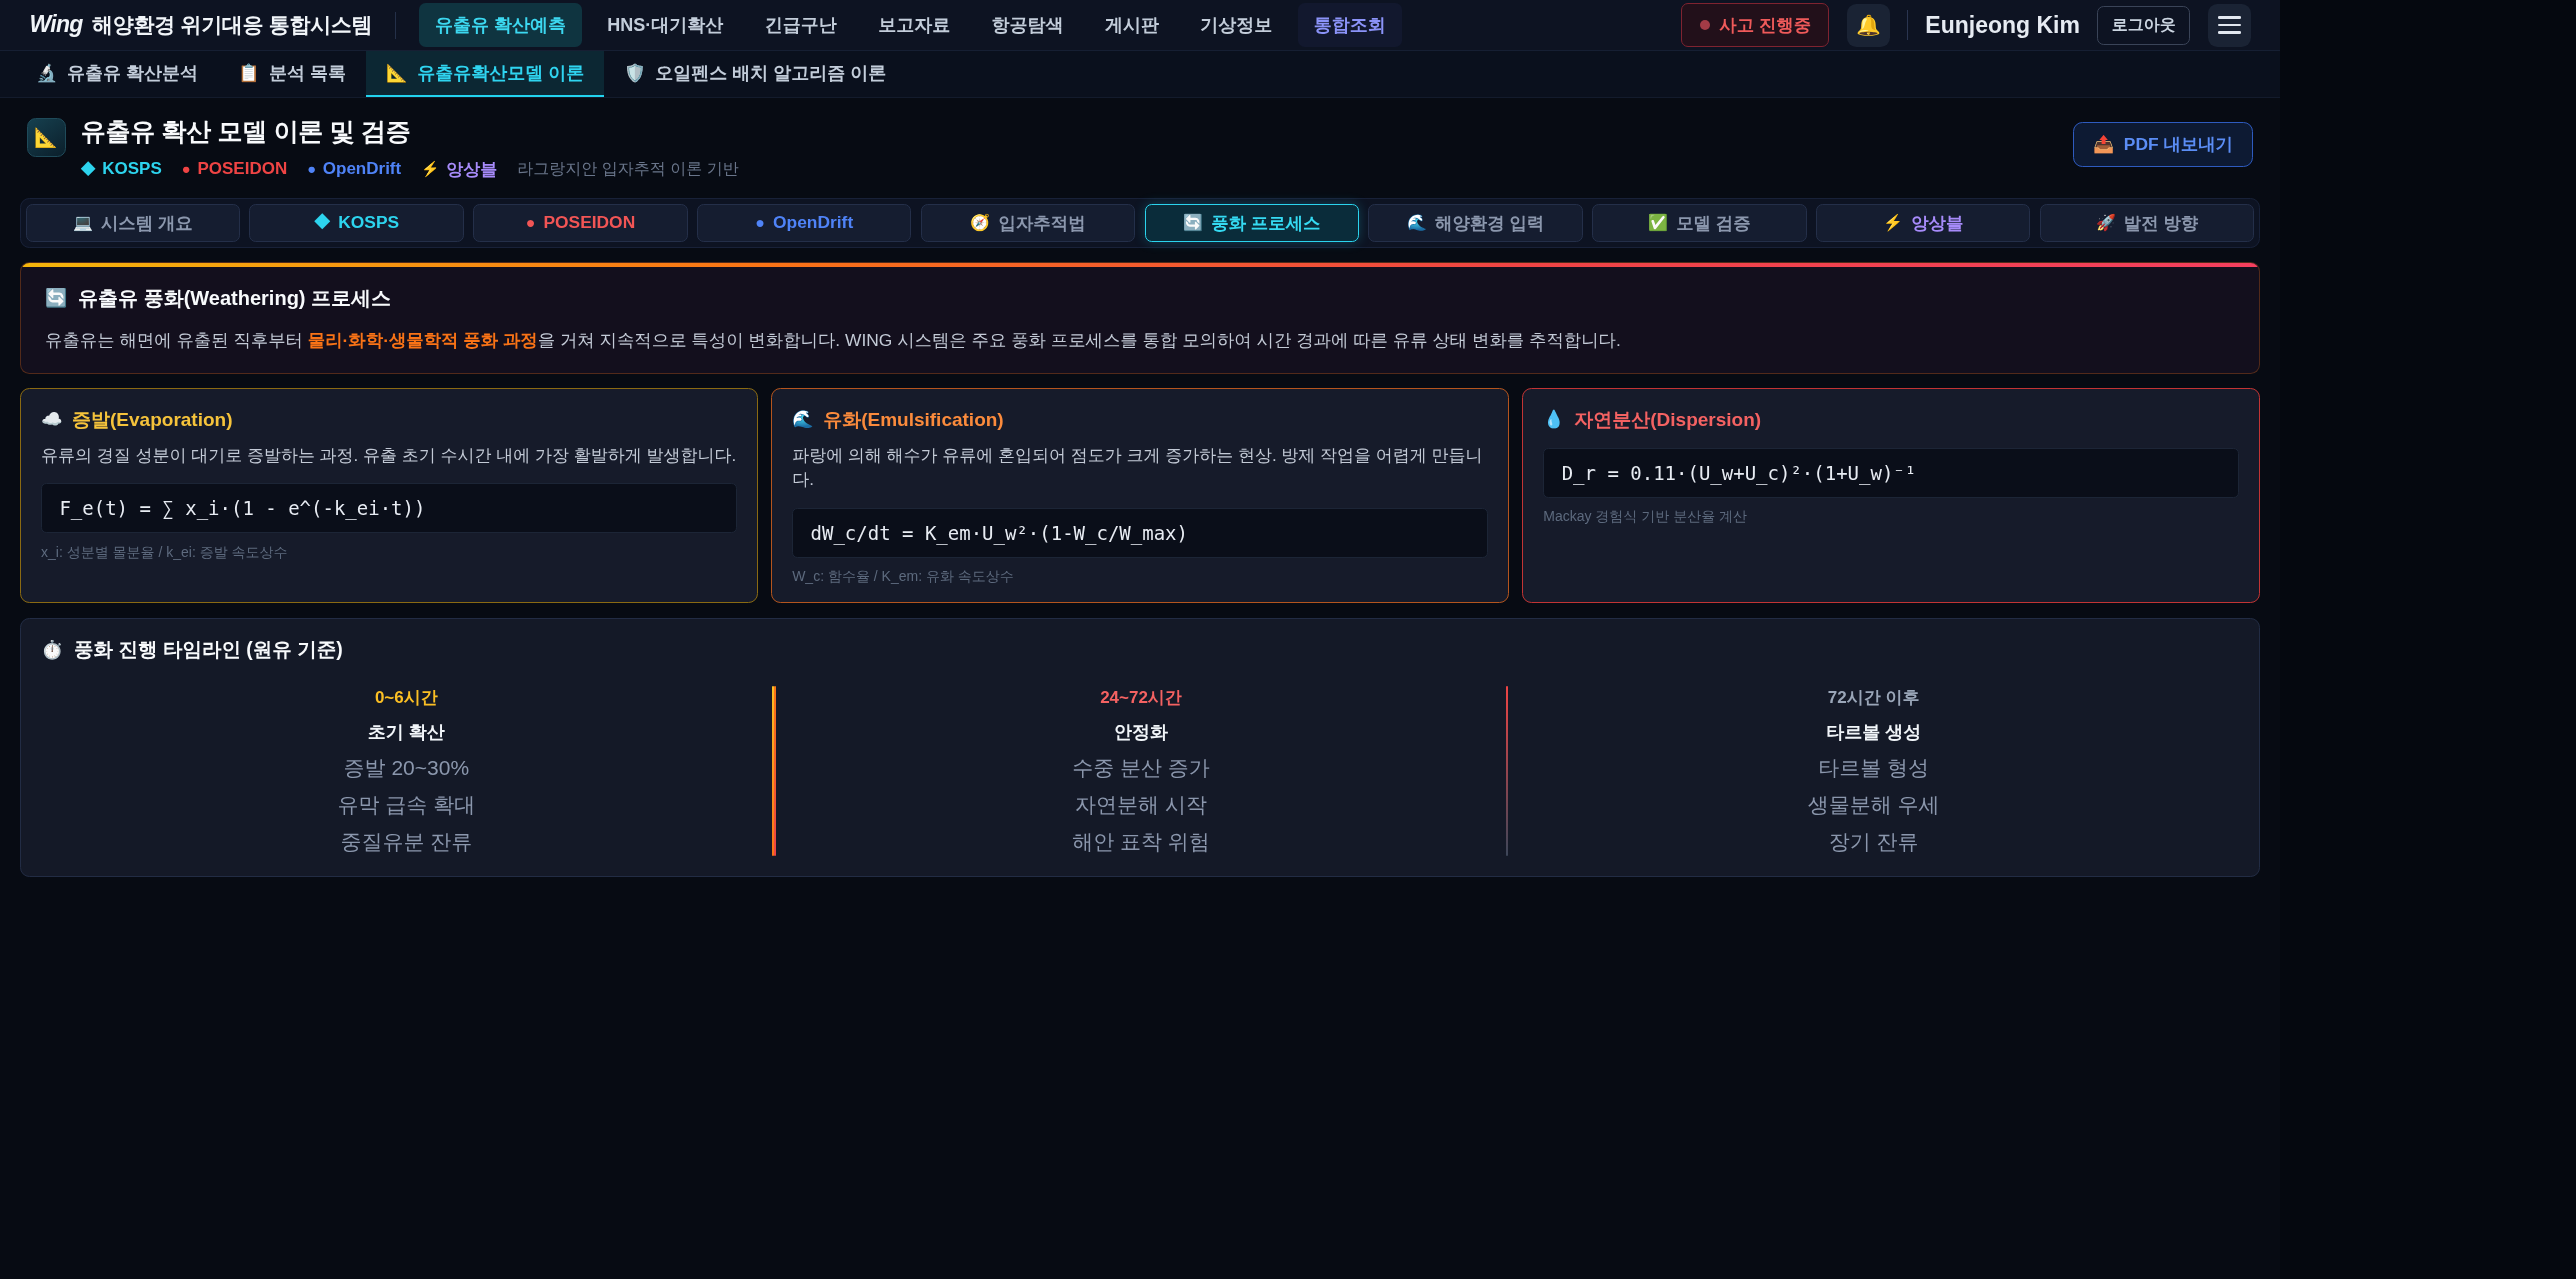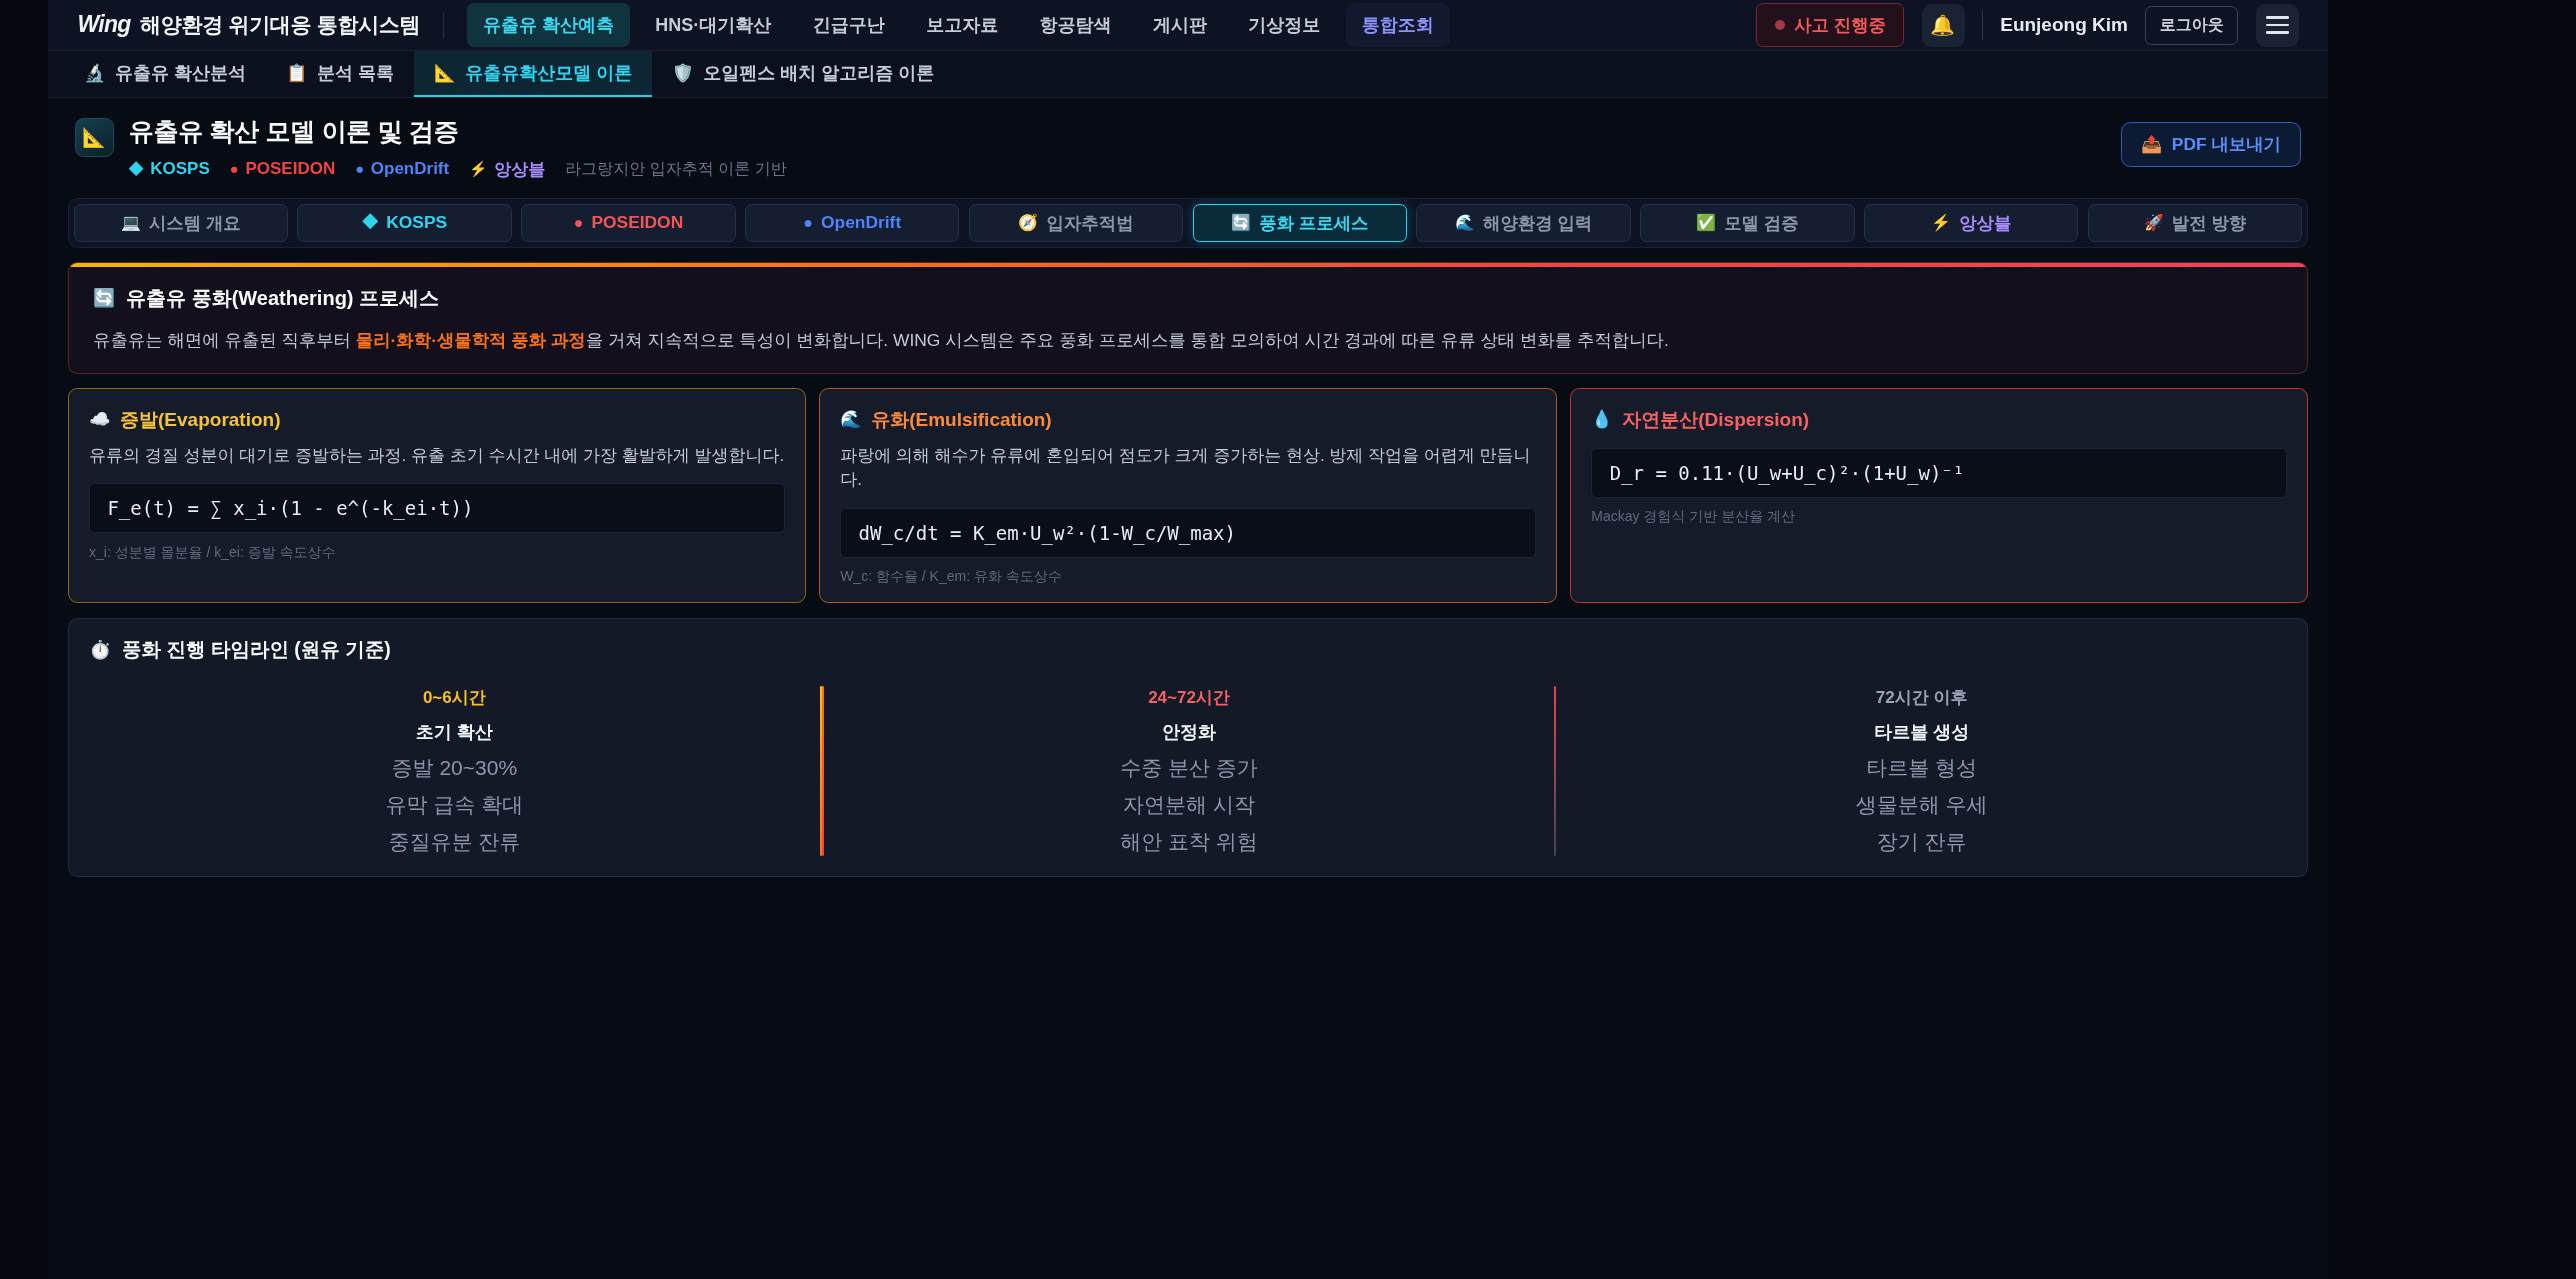--- a/index.html
+++ b/index.html
@@ -1,21 +1,21 @@
 <!DOCTYPE html>
 <html lang="ko" style="font-size:10.7px"><head>
 <meta charset="utf-8">
 <style>
   * { margin:0; padding:0; box-sizing:border-box; }
   html,body { background:#05080f; }
   .screen {
     position:relative; width:2280px; height:1279px;
     background:#070b13;
     font-family:"Liberation Sans", sans-serif;
-    color:#e2e8f0; overflow:hidden;margin-left:48px;
+    color:#e2e8f0; overflow:hidden;
   }
 
   
   .topbar {
     height:51px; background:#0d1322; border-bottom:0.7px solid #161f33;
     display:flex; align-items:center; padding:0 29.5px;
   }
   .logo { display:flex; align-items:baseline; gap:9.4px; white-space:nowrap; }
   .logo-wing { font-style:italic; font-weight:800; font-size:23px; color:#f1f5f9; letter-spacing:-0.7px; }
   .logo-title { font-weight:800; font-size:21px; color:#f1f5f9; letter-spacing:-0.3px; }
@@ -33,21 +33,21 @@
     border:0.7px solid #7f2330; border-radius:7px; background:#22101a;
     color:#ef5a5a; font-size:17.4px; font-weight:700; white-space:nowrap;
   }
   .incident-dot { width:10px; height:10px; border-radius:50%; background:#a33b46; }
   .icon-btn {
     width:43px; height:43px; border-radius:9.4px; background:#1a2334;
     display:flex; align-items:center; justify-content:center; cursor:pointer;
   }
   .bell { font-size:20px; color:#fbbf24; }
   .v-sep { width:0.7px; height:29.5px; background:#2a3550; }
-  .user-name { font-size:19px; font-weight:600; color:#e6ebf2; white-space:nowrap; }
+  .user-name { font-size:23px; font-weight:600; color:#e6ebf2; white-space:nowrap; }
   .logout-btn {
     border:0.7px solid #3a4458; border-radius:6.7px; background:transparent;
     color:#cbd5e1; font-size:16px; font-weight:600; padding:8px 13.4px;
     font-family:inherit; cursor:pointer; white-space:nowrap;
   }
   .hamburger { display:flex; flex-direction:column; gap:4.7px; }
   .hamburger span { display:block; width:23px; height:2.7px; border-radius:1.3px; background:#e2e8f0; }
 
   
   .tabrow {

